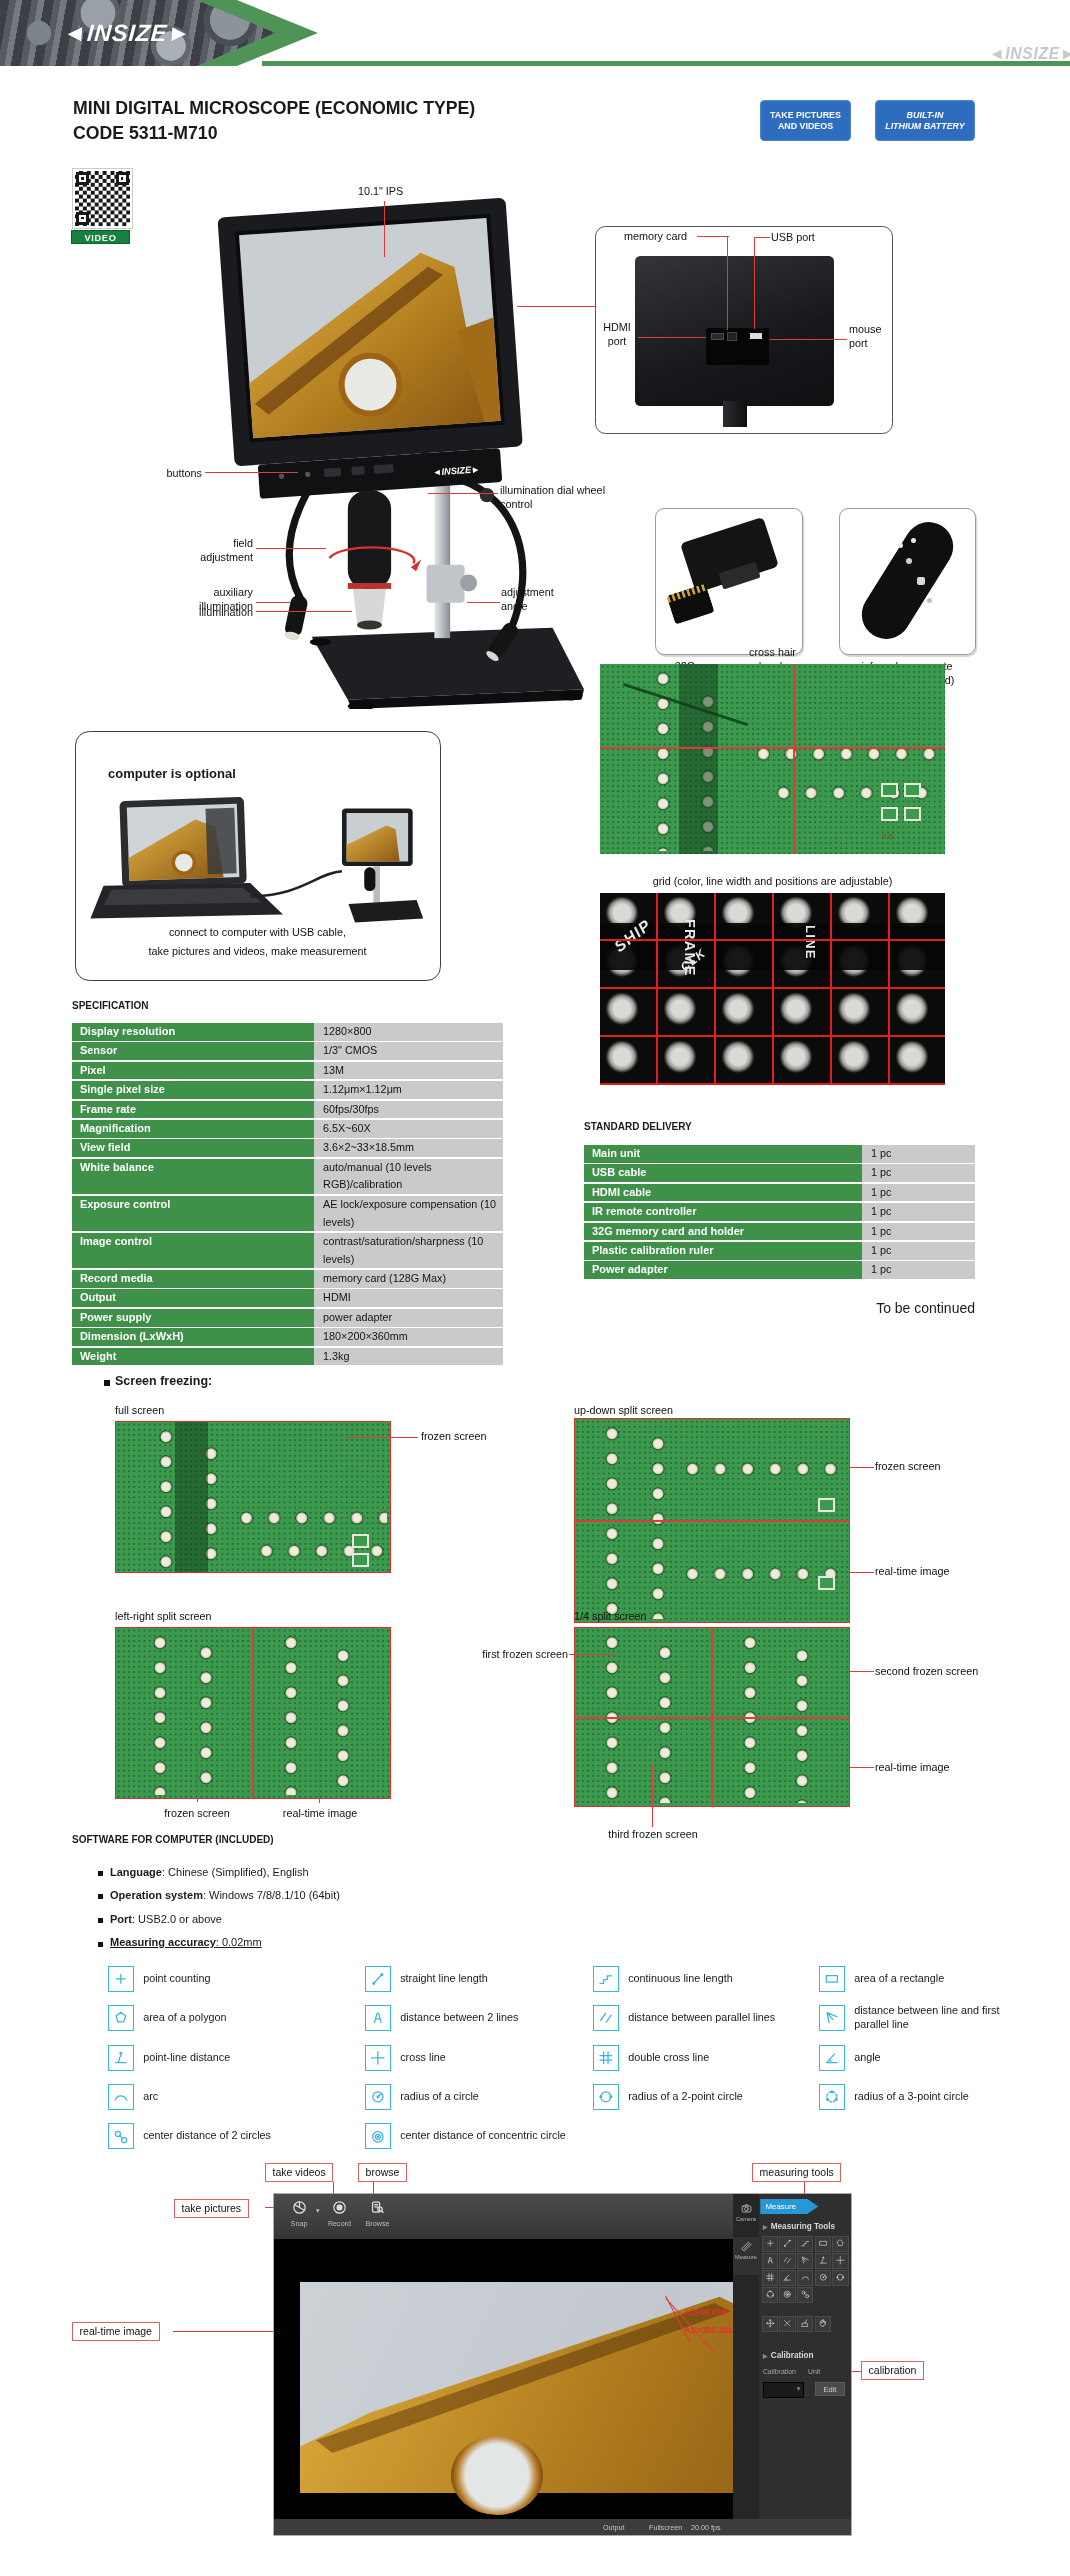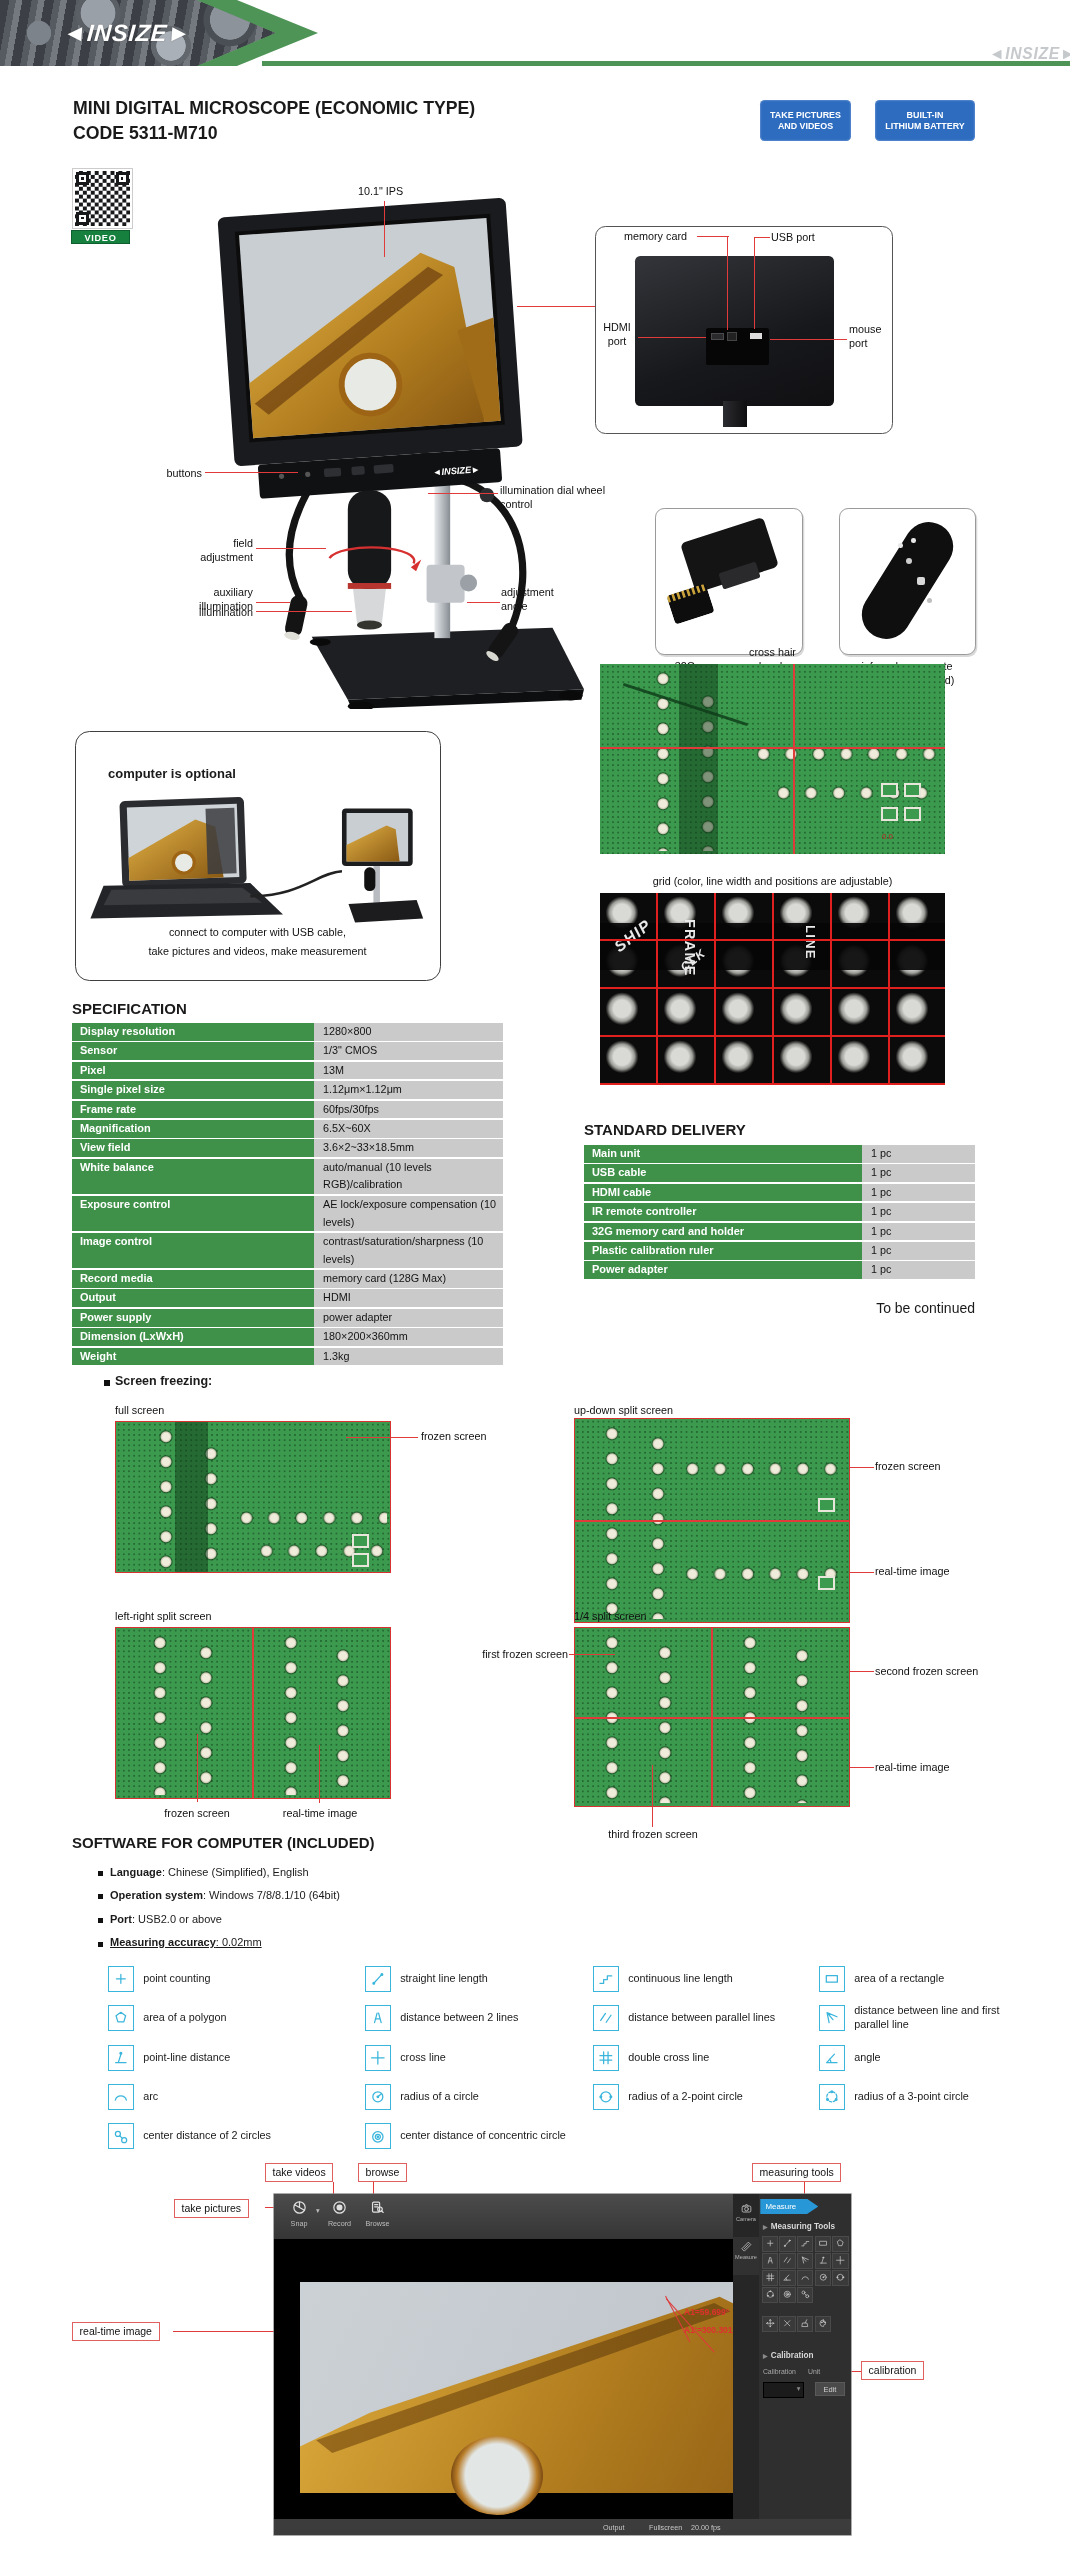--- a/index.html
+++ b/index.html
@@ -33,21 +33,21 @@
       repeating-conic-gradient(#17181a 0% 25%,#fff 0% 50%);background-size:7.9px 7.9px;border:2px solid #fff;outline:0.7px solid #ccc;}
   .qr-f{position:absolute;width:13px;height:13px;border:3.3px solid #17181a;background:#fff;box-sizing:border-box;}
   .qr-f::after{content:"";position:absolute;left:2px;top:2px;width:2.6px;height:2.6px;background:#17181a;}
   .video-tag{position:absolute;left:71px;top:230px;width:59px;height:14.4px;background:#16813f;color:#fff;
     font-weight:bold;font-size:9.2px;text-align:center;line-height:14.4px;letter-spacing:0.7px;border:1.3px solid #0d5f2d;box-sizing:border-box;}
   
   .lbl{position:absolute;font-size:10.8px;line-height:13.8px;color:#111;}
   .rline{position:absolute;background:#e03a3a;}
   .callout{position:absolute;background:#fff;border:1.3px solid #e06060;color:#111;font-size:10.5px;
     line-height:17px;padding:0 6.6px;white-space:nowrap;}
-  .sec-h{position:absolute;font-size:15px;font-weight:bold;}
+  .sec-h{position:absolute;font-size:10px;font-weight:bold;}
   
   .round-box{position:absolute;border:1.3px solid #555;border-radius:10.5px;background:#fff;}
   .prod-box{position:absolute;border:1.3px solid #9a9a9a;border-radius:9.2px;background:#fff;
     box-shadow:1.3px 2px 0 #d9d9d9;overflow:hidden;}
   .mon-back{position:absolute;left:635px;top:256px;width:199px;height:150px;border-radius:5.2px;
     background:linear-gradient(160deg,#34353a,#17181b 60%,#101013);}
   .ports{position:absolute;left:706px;top:328px;width:63px;height:37px;background:#060607;border-radius:2.6px;}
   .stand-neck{position:absolute;left:723px;top:401px;width:23.6px;height:26px;background:linear-gradient(90deg,#2c2d30,#0e0e10);}
   
   .comp-box{position:absolute;left:75px;top:731px;width:364px;height:248px;border:1.3px solid #3f3f3f;border-radius:14.4px;background:#fff;}
@@ -142,21 +142,21 @@
   <div class="hdr-line"></div>
   <div class="hdr-logo">◄INSIZE►</div>
   <div class="watermark">◄INSIZE►</div>
 
   <div class="title1">MINI DIGITAL MICROSCOPE (ECONOMIC TYPE)</div>
   <div class="title2">CODE 5311-M710</div>
   <div class="badge" style="left:760px;width:91px;">
     <span>TAKE PICTURES</span>
     <span>AND VIDEOS</span>
   </div>
-  <div class="badge" style="left:875px;width:100px;">
+  <div class="badge" style="left:875px;width:100px;font-style:italic;">
     <span>BUILT-IN</span>
     <span>LITHIUM BATTERY</span>
   </div>
 
   <div class="qr" able="false">
     <div class="qr-f" style="left:1.3px;top:1.3px;"></div>
     <div class="qr-f" style="right:1.3px;top:1.3px;"></div>
     <div class="qr-f" style="left:1.3px;bottom:1.3px;"></div>
   </div>
   <div class="video-tag">VIDEO</div>

